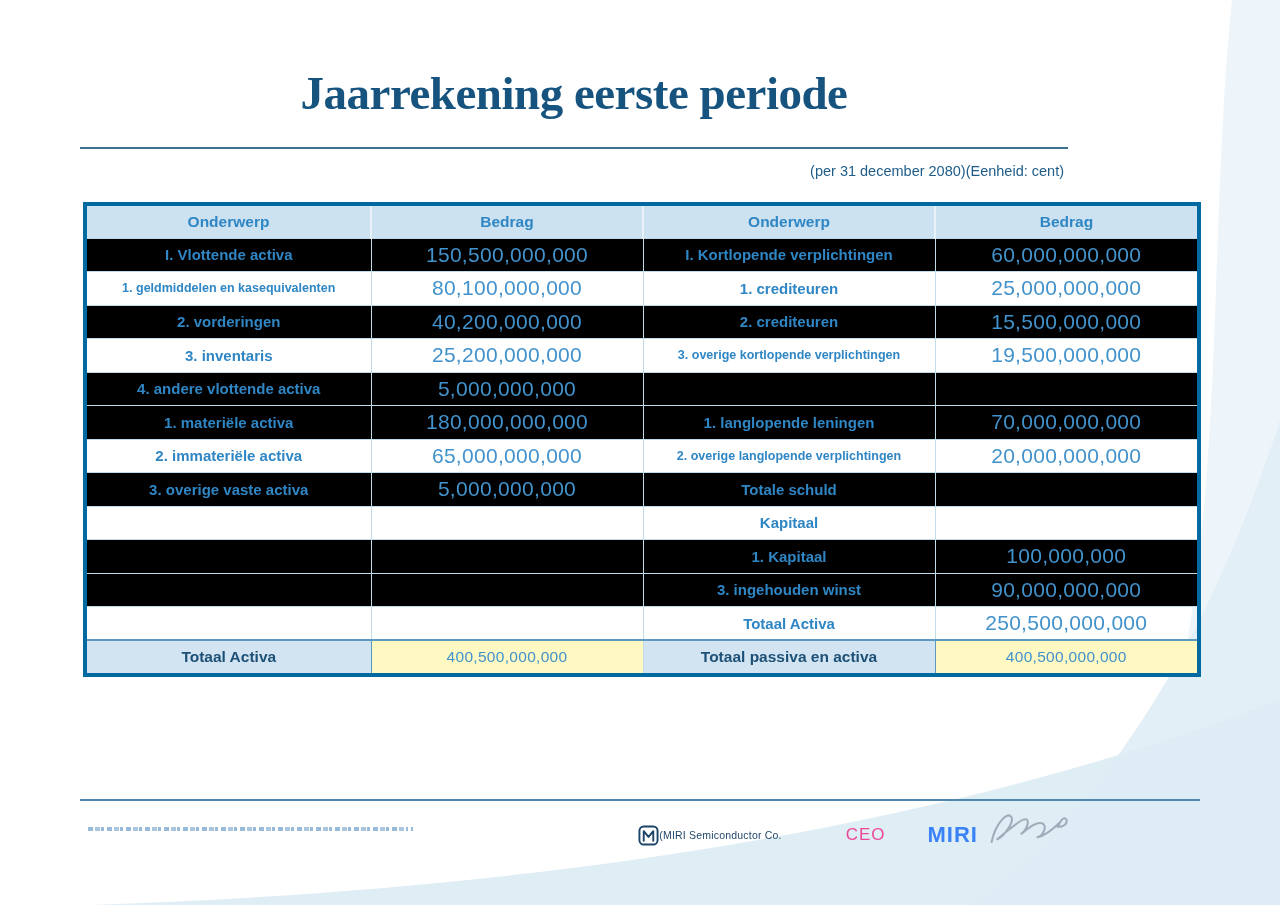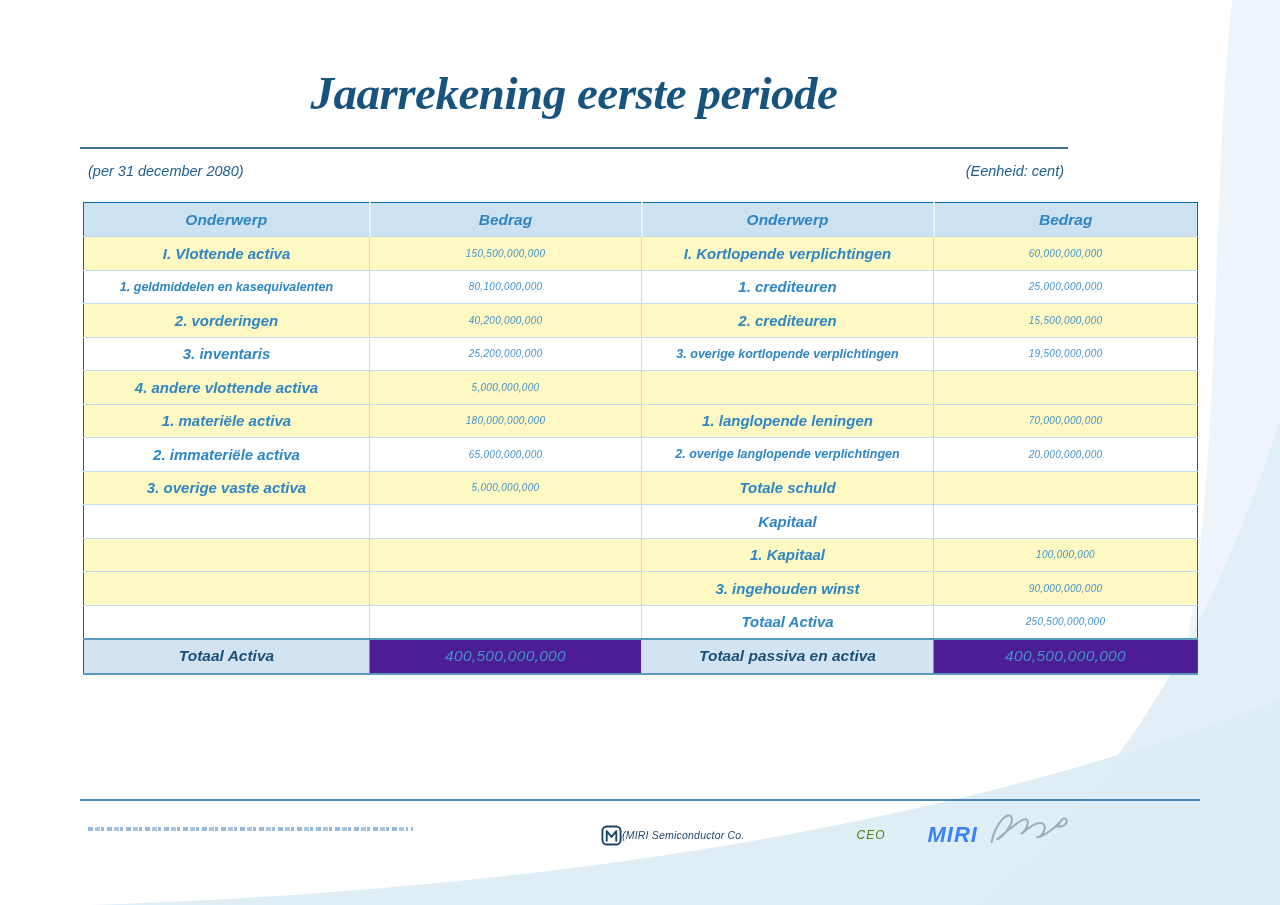--- a/index.html
+++ b/index.html
@@ -3,94 +3,94 @@
 <meta charset="utf-8">
 <style>
   * { margin:0; padding:0; box-sizing:border-box; }
   html,body { width:1280px; height:905px; overflow:hidden; }
   body {
     font-family:"Liberation Sans", sans-serif;
     background:#ffffff;
     position:relative;
   }
   .bg-decor { position:absolute; inset:0; z-index:0; }
-  .page { position:relative; z-index:1; width:1148px; height:905px;font-style:italic; }
+  .page { position:relative; z-index:1; width:1148px; height:905px; }
 
   .page-title {
     text-align:center;
     font-family:"Liberation Serif", serif;
     font-weight:700;
     font-size:47px;
     letter-spacing:-0.5px;
     color:#17537f;
     padding-top:66px;
   }
   .title-rule {
     position:absolute; left:80px; right:80px; top:147px;
     height:2px; background:#3e7094;
   }
   .meta-row {
     position:absolute; left:88px; right:84px; top:163px;
-    display:flex; justify-content:space-between;
+    display:flex; justify-content:flex-end;
     font-size:14.5px; color:#1f5c88;
   }
 
   table.balance {
     position:absolute; left:83px; top:202px;
     width:1114px; border-collapse:collapse; table-layout:fixed;
-    border:1px solid #0369a1;
+    border:4px solid #0369a1;
   }
   col.c1 { width:286px; } col.c2 { width:272px; }
   col.c3 { width:292px; } col.c4 { width:264px; }
 
   th {
     height:34px; background:#cde2f0; color:#2f86c4;
     font-size:15.5px; font-weight:700; text-align:center;
     border-right:2px solid #e9f2f9; border-bottom:1px solid #bcd9eb;
   }
   th:last-child { border-right:none; }
 
   td {
     height:33.5px; text-align:center; vertical-align:middle;
     border-top:1px solid #c3dcec; border-right:1px solid #c3dcec;
     font-size:15px; white-space:nowrap; overflow:hidden;
   }
   td:last-child { border-right:none; }
-  tbody tr.even td { background:#fef9c3;margin-top:10px; }
+  tbody tr.even td { background:#000000;margin-top:10px; }
   td.c-label { color:#2f86c4; font-weight:700; }
   td.c-label.sm { font-size:12.5px; }
-  td.c-value { color:#4292cb; font-weight:400; letter-spacing:0.3px; font-size:10px; }
+  td.c-value { color:#4292cb; font-weight:400; letter-spacing:0.3px; font-size:21px; }
 
   tfoot td { border-top:2px solid #5c99c1; border-bottom:2px solid #5c99c1; height:35px; }
   tfoot td.total-label {
     background:#d2e4f1; color:#1d5077; font-weight:700; font-size:15.5px;
     border-right:1px solid #5c99c1;
   }
-  tfoot td.total-value { background:#4c1d95; color:#4292cb; font-size:15.5px; letter-spacing:0.3px; }
+  tfoot td.total-value { background:#fef9c3; color:#4292cb; font-size:15.5px; letter-spacing:0.3px; }
 
   .footer-rule {
     position:absolute; left:80px; width:1120px; top:799px;
     height:1.6px; background:#4e86ad;
   }
   .microtext {
     position:absolute; left:88px; top:827px; width:325px; height:3.6px;
     background:
       repeating-linear-gradient(90deg,
         #86aed3 0 5px, rgba(134,174,211,0) 5px 7px,
         #9cbdda 7px 12px, rgba(134,174,211,0) 12px 13.5px,
         #86aed3 13.5px 16px, rgba(134,174,211,0) 16px 19px);
     opacity:0.85;
   }
   .footer-brand {
     position:absolute; right:78px; top:812px; height:46px;
     display:flex; align-items:center;
   }
   .logo-wrap { display:flex; align-items:center; }
   .company-name { font-size:10.5px; color:#23486b; letter-spacing:0.2px; }
-  .role-label { font-size:12px; color:#4d7c0f; margin-left:112px; letter-spacing:1px; }
+  .role-label { font-size:17px; color:#ec4899; margin-left:64px; letter-spacing:1px; }
   .brand-name {
     font-size:22px; font-weight:700; color:#3b82f6;
     margin-left:42px; letter-spacing:1px;
   }
   .signature { margin-left:8px; margin-top:-14px; }
 </style>
 </head>
 <body>
 
 <svg class="bg-decor" width="1280" height="905" viewBox="0 0 1280 905" xmlns="http://www.w3.org/2000/svg">

